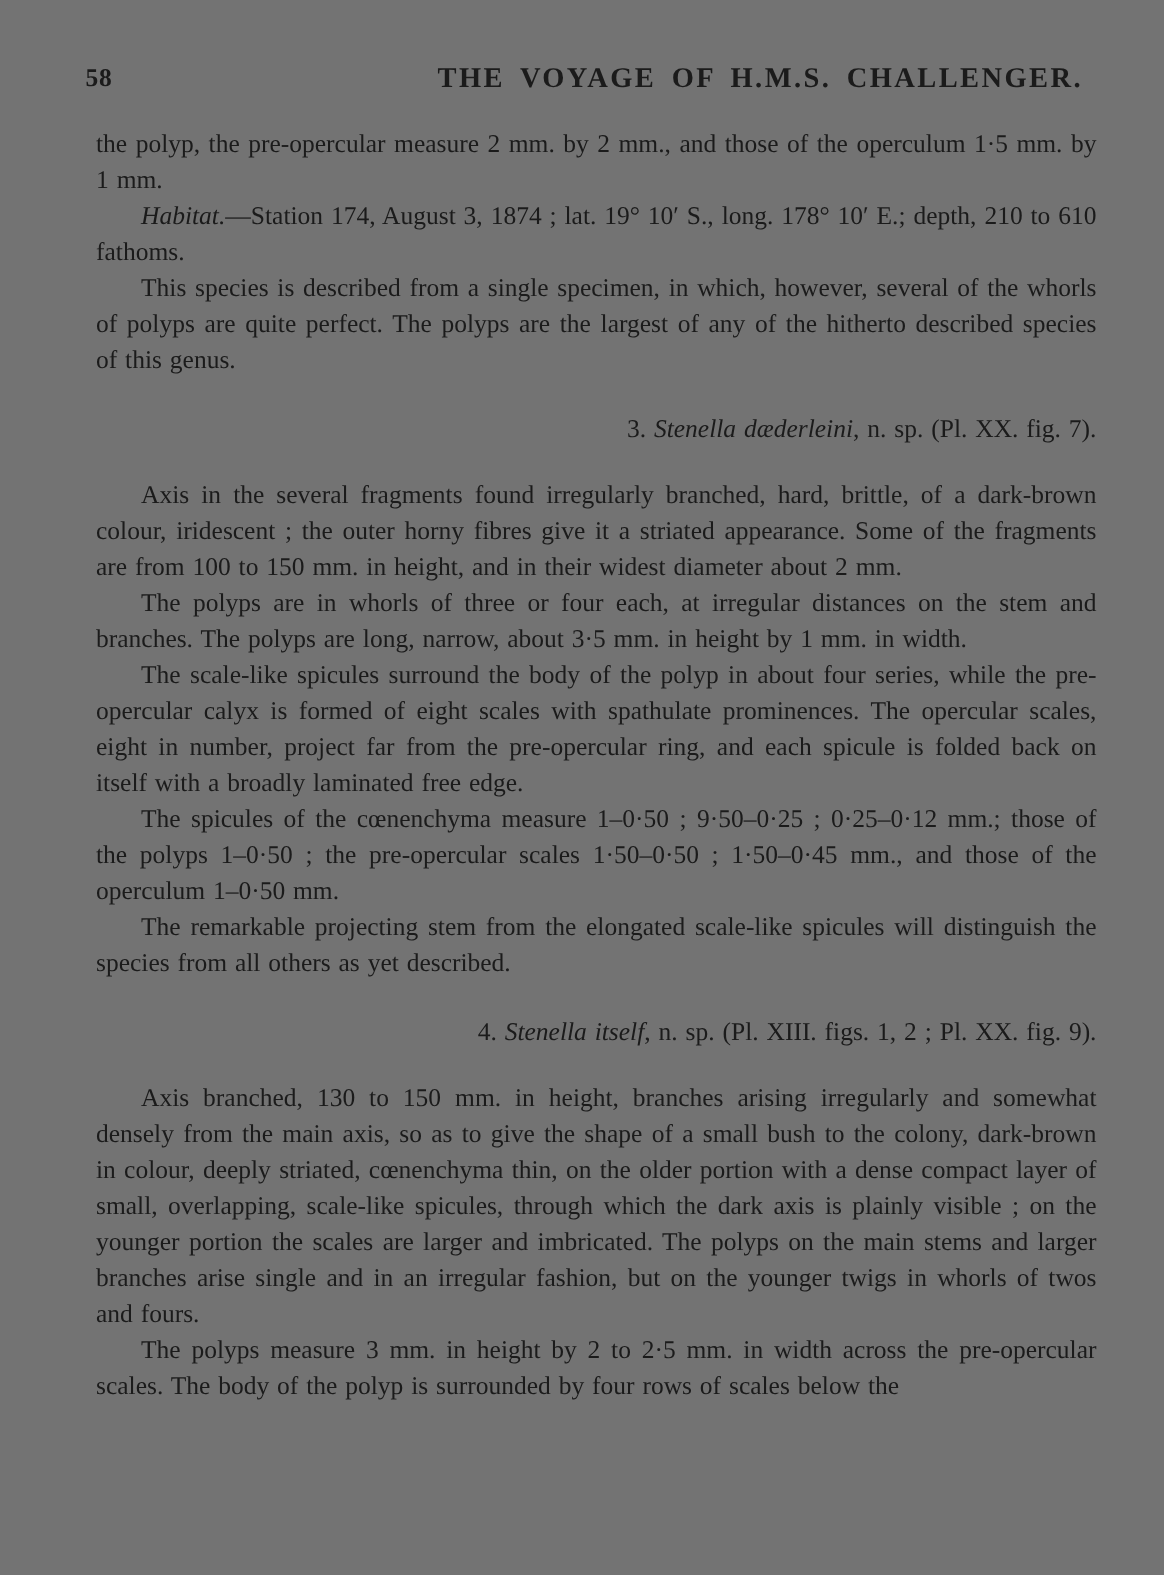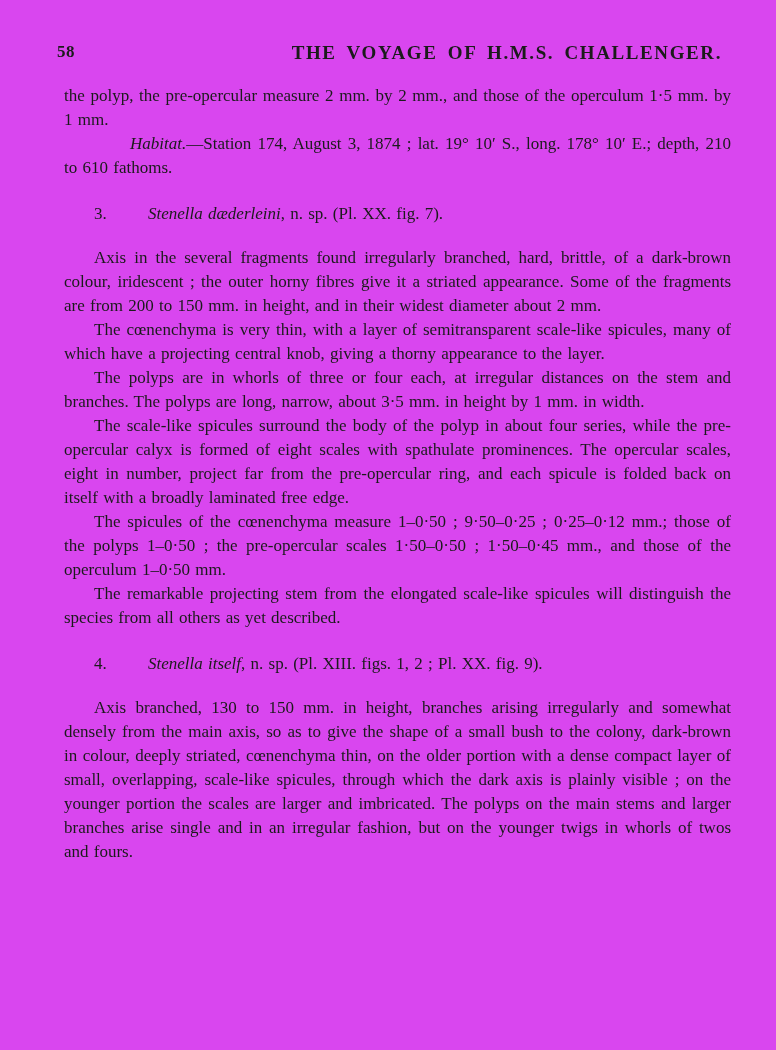--- a/index.html
+++ b/index.html
@@ -4,21 +4,21 @@
 <style>
   html, body {
     margin: 0;
     padding: 0;
     background: #ffffff;
   }
   .page {
     position: relative;
     width: 776px;
     height: 1050px;
-    background: #d946ef;
+    background: #737373;
     overflow: hidden;
     font-family: "Liberation Serif", "DejaVu Serif", serif;
     color: #1b1b1b;
   }
   .page-header {
     position: absolute;
     left: 55px;
     top: 42px;
     width: 667px;
     height: 24px;
@@ -54,59 +54,59 @@
     text-indent: 0;
   }
   .para.indent {
     text-indent: 30px;
   }
   .species-heading {
     font-size: 17px;
     font-weight: 400;
     margin: 22px 0 20px 0;
     text-indent: 30px;
-    text-align: left;
+    text-align: right;
   }
   .italic {
     font-style: italic;
-    margin-left: 36px;
   }
 </style>
 </head>
 <body>
 
 <div class="page">
 
   <header class="page-header">
     <span class="page-number">58</span>
     <div class="running-title">THE VOYAGE OF H.M.S. CHALLENGER.</div>
   </header>
 
   <main class="text-block">
 
     <p class="para">the polyp, the pre-opercular measure 2 mm. by 2 mm., and those of the operculum 1·5 mm. by 1 mm.</p>
 
     <p class="para indent"><span class="italic">Habitat.</span><span>—Station 174, August 3, 1874 ; lat. 19° 10′ S., long. 178° 10′ E.; depth, 210 to 610 fathoms.</span></p>
 
+    <p class="para indent">This species is described from a single specimen, in which, however, several of the whorls of polyps are quite perfect.  The polyps are the largest of any of the hitherto described species of this genus.</p>
 
     <h3 class="species-heading"><span>3. </span><span class="italic">Stenella dæderleini</span><span>, n. sp. (Pl. XX. fig. 7).</span></h3>
 
-    <p class="para indent">Axis in the several fragments found irregularly branched, hard, brittle, of a dark-brown colour, iridescent ; the outer horny fibres give it a striated appearance.   Some of the fragments are from 200 to 150 mm. in height, and in their widest diameter about 2 mm.</p>
+    <p class="para indent">Axis in the several fragments found irregularly branched, hard, brittle, of a dark-brown colour, iridescent ; the outer horny fibres give it a striated appearance.   Some of the fragments are from 100 to 150 mm. in height, and in their widest diameter about 2 mm.</p>
 
-    <p class="para indent">The cœnenchyma is very thin, with a layer of semitransparent scale-like spicules, many of which have a projecting central knob, giving a thorny appearance to the layer.</p>
 
     <p class="para indent">The polyps are in whorls of three or four each, at irregular distances on the stem and branches.   The polyps are long, narrow, about 3·5 mm. in height by 1 mm. in width.</p>
 
     <p class="para indent">The scale-like spicules surround the body of  the  polyp in about four series, while the pre-opercular calyx is formed of eight scales with spathulate prominences.   The opercular scales, eight in number, project far from the pre-opercular ring, and each spicule is folded back on itself with a broadly laminated free edge.</p>
 
     <p class="para indent">The spicules of the cœnenchyma measure 1–0·50 ;  9·50–0·25 ;  0·25–0·12 mm.;  those of the polyps 1–0·50 ;  the pre-opercular scales 1·50–0·50 ;  1·50–0·45 mm., and those of the operculum 1–0·50 mm.</p>
 
     <p class="para indent">The remarkable projecting stem from the elongated scale-like spicules will distinguish the species from all others as yet described.</p>
 
 
     <h3 class="species-heading"><span>4. </span><span class="italic">Stenella itself</span><span>, n. sp. (Pl. XIII. figs. 1, 2 ;  Pl. XX. fig. 9).</span></h3>
 
     <p class="para indent">Axis branched, 130 to 150 mm. in height, branches arising irregularly and somewhat densely from the main axis, so as to give the shape of  a small bush to the  colony, dark-brown in colour, deeply striated, cœnenchyma thin, on the older portion with a dense compact layer of  small, overlapping, scale-like spicules, through which the dark axis is plainly visible ;  on the younger portion the scales are larger and imbricated.   The polyps on the main stems and larger branches arise single and in an irregular fashion, but on the younger twigs in whorls of twos and fours.</p>
 
+    <p class="para indent">The polyps measure 3 mm. in height by 2 to 2·5 mm. in width across the pre-opercular scales.   The body of  the polyp is surrounded by four rows of scales  below the</p>
 
   </main>
 
 </div>
 
 </body></html>

